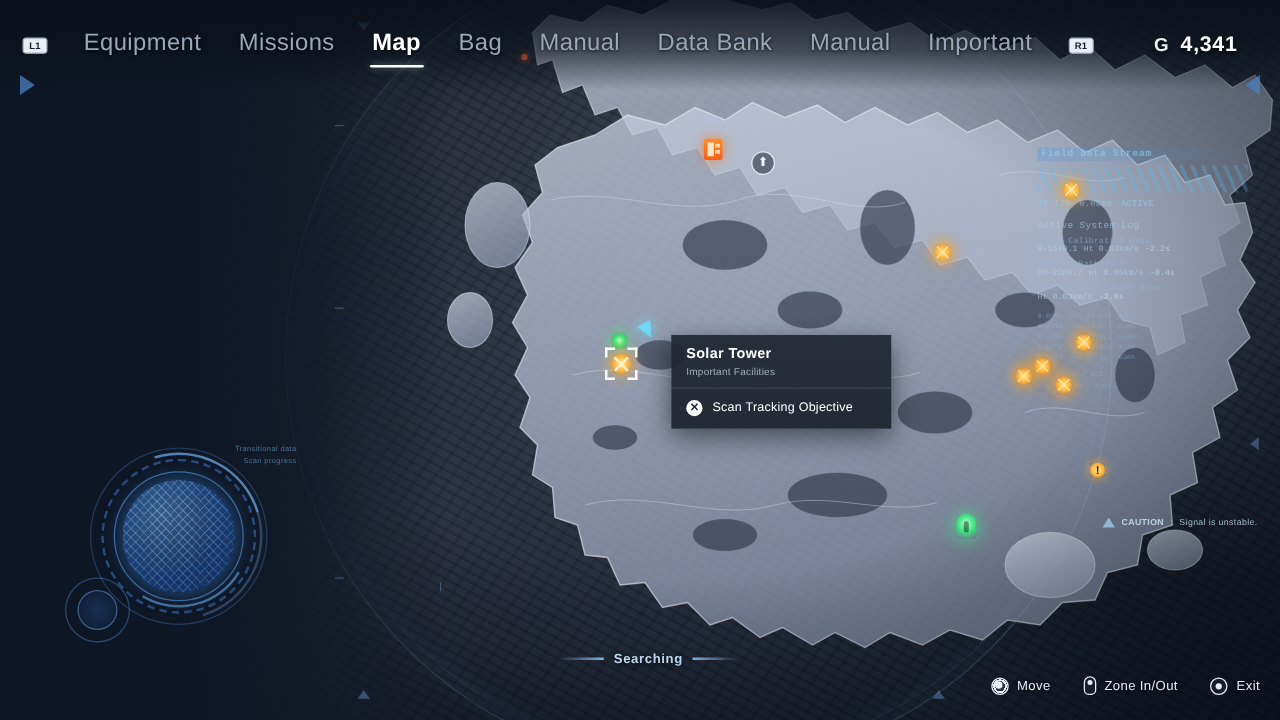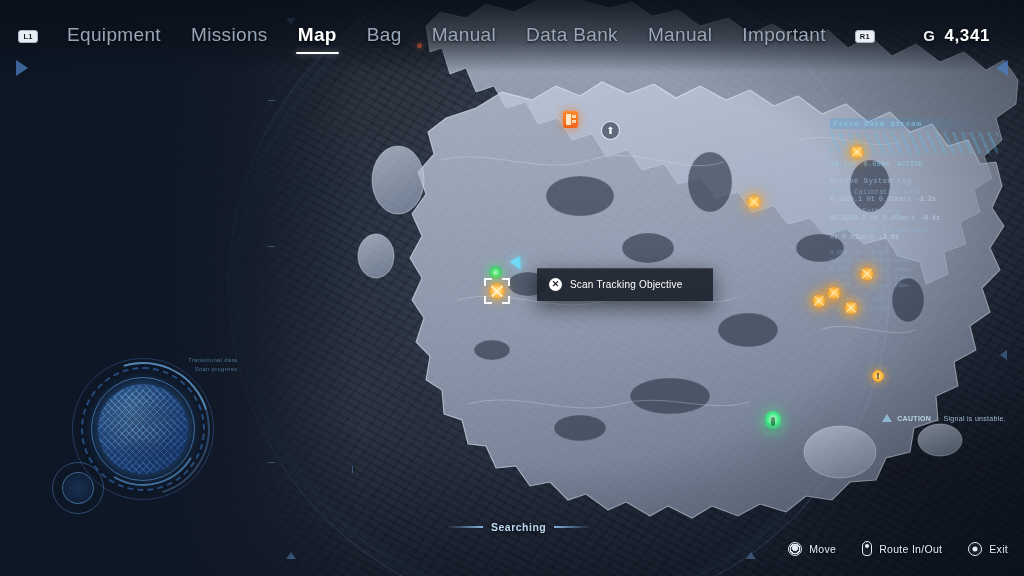--- a/index.html
+++ b/index.html
@@ -639,41 +639,45 @@
     </div>
 
   <div class="marker" style="left:872px;top:370px;">
       <div class="m-exclaim">!</div>
     </div>
   <div class="marker" style="left:765px;top:411px;">
       <div class="m-gate"></div>
     </div>
 
   <div class="popup">
+    <div class="head">
+      <div class="title">Solar Tower</div>
+      <div class="sub">Important Facilities</div>
+    </div>
     <div class="divider"></div>
     <div class="action">
       <span class="btn-x">✕</span>
       <span class="action-label">Scan Tracking Objective</span>
     </div>
   </div>
 
   <div class="searching">
     <span class="dash"></span>
     <span class="txt">Searching</span>
     <span class="dash r"></span>
   </div>
 
   <div class="controls">
     <div class="ctrl">
       <span class="ico-stick"></span>
       <span class="lbl">Move</span>
     </div>
     <div class="ctrl">
       <span class="ico-trigger"></span>
-      <span class="lbl">Route In/Out</span>
+      <span class="lbl">Zone In/Out</span>
     </div>
     <div class="ctrl">
       <span class="ico-circle"></span>
       <span class="lbl">Exit</span>
     </div>
   </div>
 
 </div>
 
 </body></html>

